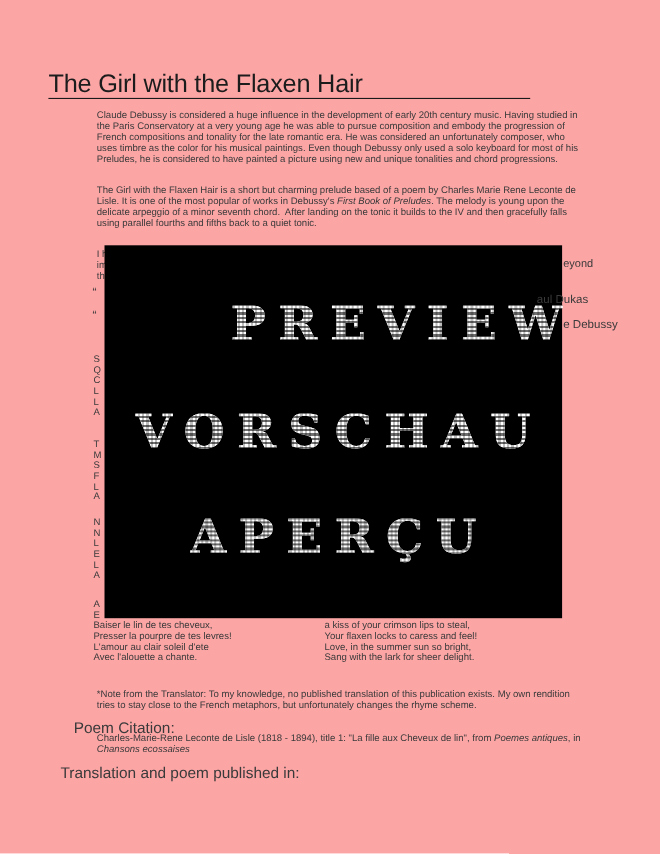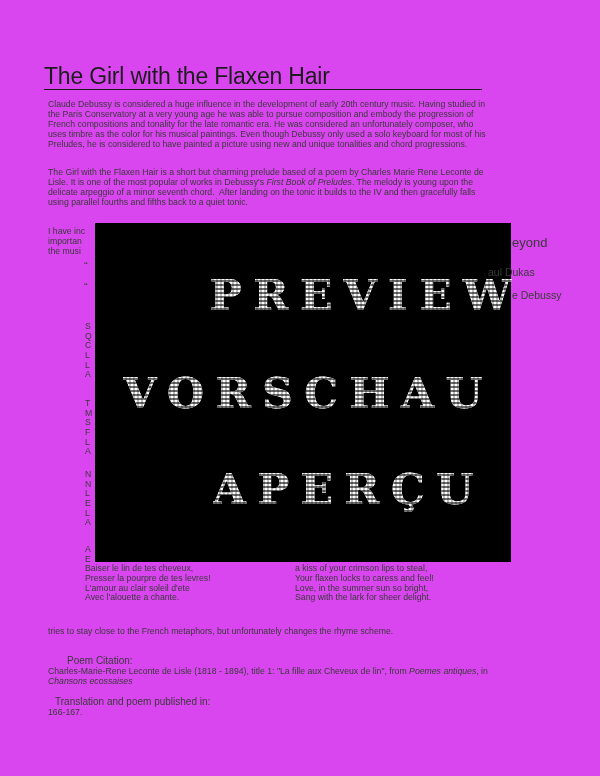--- a/index.html
+++ b/index.html
@@ -1,66 +1,66 @@
 <!DOCTYPE html>
 <html><head>
 <meta charset="utf-8">
 <style>
   html,body{margin:0;padding:0;background:#ffffff;}
   #page{
-    position:relative; width:600px; height:776px; background:#d946ef;
+    position:relative; width:600px; height:776px; background:#fca5a5;
     font-family:"Liberation Sans", sans-serif; color:#3a3a3a; overflow:hidden;
   }
   .abs{position:absolute;}
-  .body-text{font-size:8.7px; line-height:10.1px;}
+  .body-text{font-size:8.7px; line-height:10.1px;margin-left:40px;}
   .line{height:10.1px; line-height:10.1px; white-space:pre;}
   .it{font-style:italic;}
   #doc-title{
     left:44px; top:63px; font-size:23px; color:#1c1c1c;
     letter-spacing:-0.2px; font-weight:normal; white-space:nowrap;
   }
   #title-rule{left:44px; top:88.5px; width:438px; height:1.7px; background:#1a1a1a;}
   #intro-paragraph{left:48px; top:99px; width:508px;}
   #prelude-paragraph{left:48px; top:166.5px; width:508px;}
   #covered-paragraph-left{left:48px; top:225.5px; width:200px;}
   .quote-mark{font-size:11px; color:#3a3a3a;}
   #quote-mark-1{left:84px; top:259.5px;}
   #quote-mark-2{left:84px; top:280.5px;}
   .right-fragment{white-space:nowrap; z-index:6;}
-  #fragment-beyond{left:512px; top:234.5px; font-size:13px;}
+  #fragment-beyond{left:512px; top:234.5px; font-size:10px;}
   #fragment-attr-1{left:488px; top:266px; font-size:10.5px;}
   #fragment-attr-2{left:512px; top:288.5px; font-size:10.5px;}
   .poem-line{height:9.65px; line-height:9.65px; font-size:8.7px; white-space:pre;}
   .poem-col{position:absolute; width:205px;}
   #preview-overlay{
     left:95px; top:223px; width:416px; height:338.5px;
     background:#000000; z-index:5;
   }
   .preview-row{
     position:absolute; left:0; width:100%;
     display:flex; justify-content:center; z-index:6;
   }
   #preview-row-1{top:47px;justify-content:flex-end;}
   #preview-row-2{top:145px;}
-  #preview-row-3{top:241px;padding-left:40px;}
+  #preview-row-3{top:241px;}
   .preview-word{
     font-family:"DejaVu Serif", serif; font-weight:bold; font-size:43px;
     letter-spacing:11px; margin-right:-11px; white-space:nowrap;
     background-image:
       repeating-linear-gradient(0deg,  #ffffff 0px 2px, #6f6f6f 2px 4px),
       repeating-linear-gradient(90deg, #ffffff 0px 2px, #bdbdbd 2px 4px);
     background-blend-mode:multiply;
     -webkit-background-clip:text; background-clip:text; color:transparent;
   }
   #translator-note{left:48px; top:626px; width:508px;}
   #citation-heading{left:48px; top:656.2px;}
   #citation-lines{left:48px; top:666.3px; width:508px;}
   #publication-heading{left:36px; top:696.6px;}
   #publication-lines{left:48px; top:706.7px; width:508px;}
-  .heading-line{font-size:10px; line-height:10.1px; white-space:pre;padding-left:19px;}
+  .heading-line{font-size:14px; line-height:10.1px; white-space:pre;padding-left:19px;}
 </style>
 </head>
 <body>
 
 <div id="page">
 
   <div id="doc-title" class="abs">The Girl with the Flaxen Hair</div>
   <div id="title-rule" class="abs"></div>
 
   <div id="intro-paragraph" class="abs body-text">
@@ -162,25 +162,25 @@
     </div>
     <div id="preview-row-2" class="preview-row">
       <span class="preview-word">VORSCHAU</span>
     </div>
     <div id="preview-row-3" class="preview-row">
       <span class="preview-word">APERÇU</span>
     </div>
   </div>
 
   <div id="translator-note" class="abs body-text">
+      <div class="line">*Note from the Translator: To my knowledge, no published translation of this publication exists. My own rendition</div>
       <div class="line">tries to stay close to the French metaphors, but unfortunately changes the rhyme scheme.</div>
     </div>
   <div id="citation-heading" class="abs heading-line">Poem Citation:</div>
   <div id="citation-lines" class="abs body-text">
       <div class="line"><span>Charles-Marie-Rene Leconte de Lisle (1818 - 1894), title 1: "La fille aux Cheveux de lin", from </span><span class="it">Poemes antiques</span><span>, in</span></div>
       <div class="line"><span class="it">Chansons ecossaises</span></div>
     </div>
   <div id="publication-heading" class="abs heading-line">Translation and poem published in:</div>
   <div id="publication-lines" class="abs body-text">
-      <div class="line">166-167.</div>
     </div>
 
 </div>
 
 </body></html>

